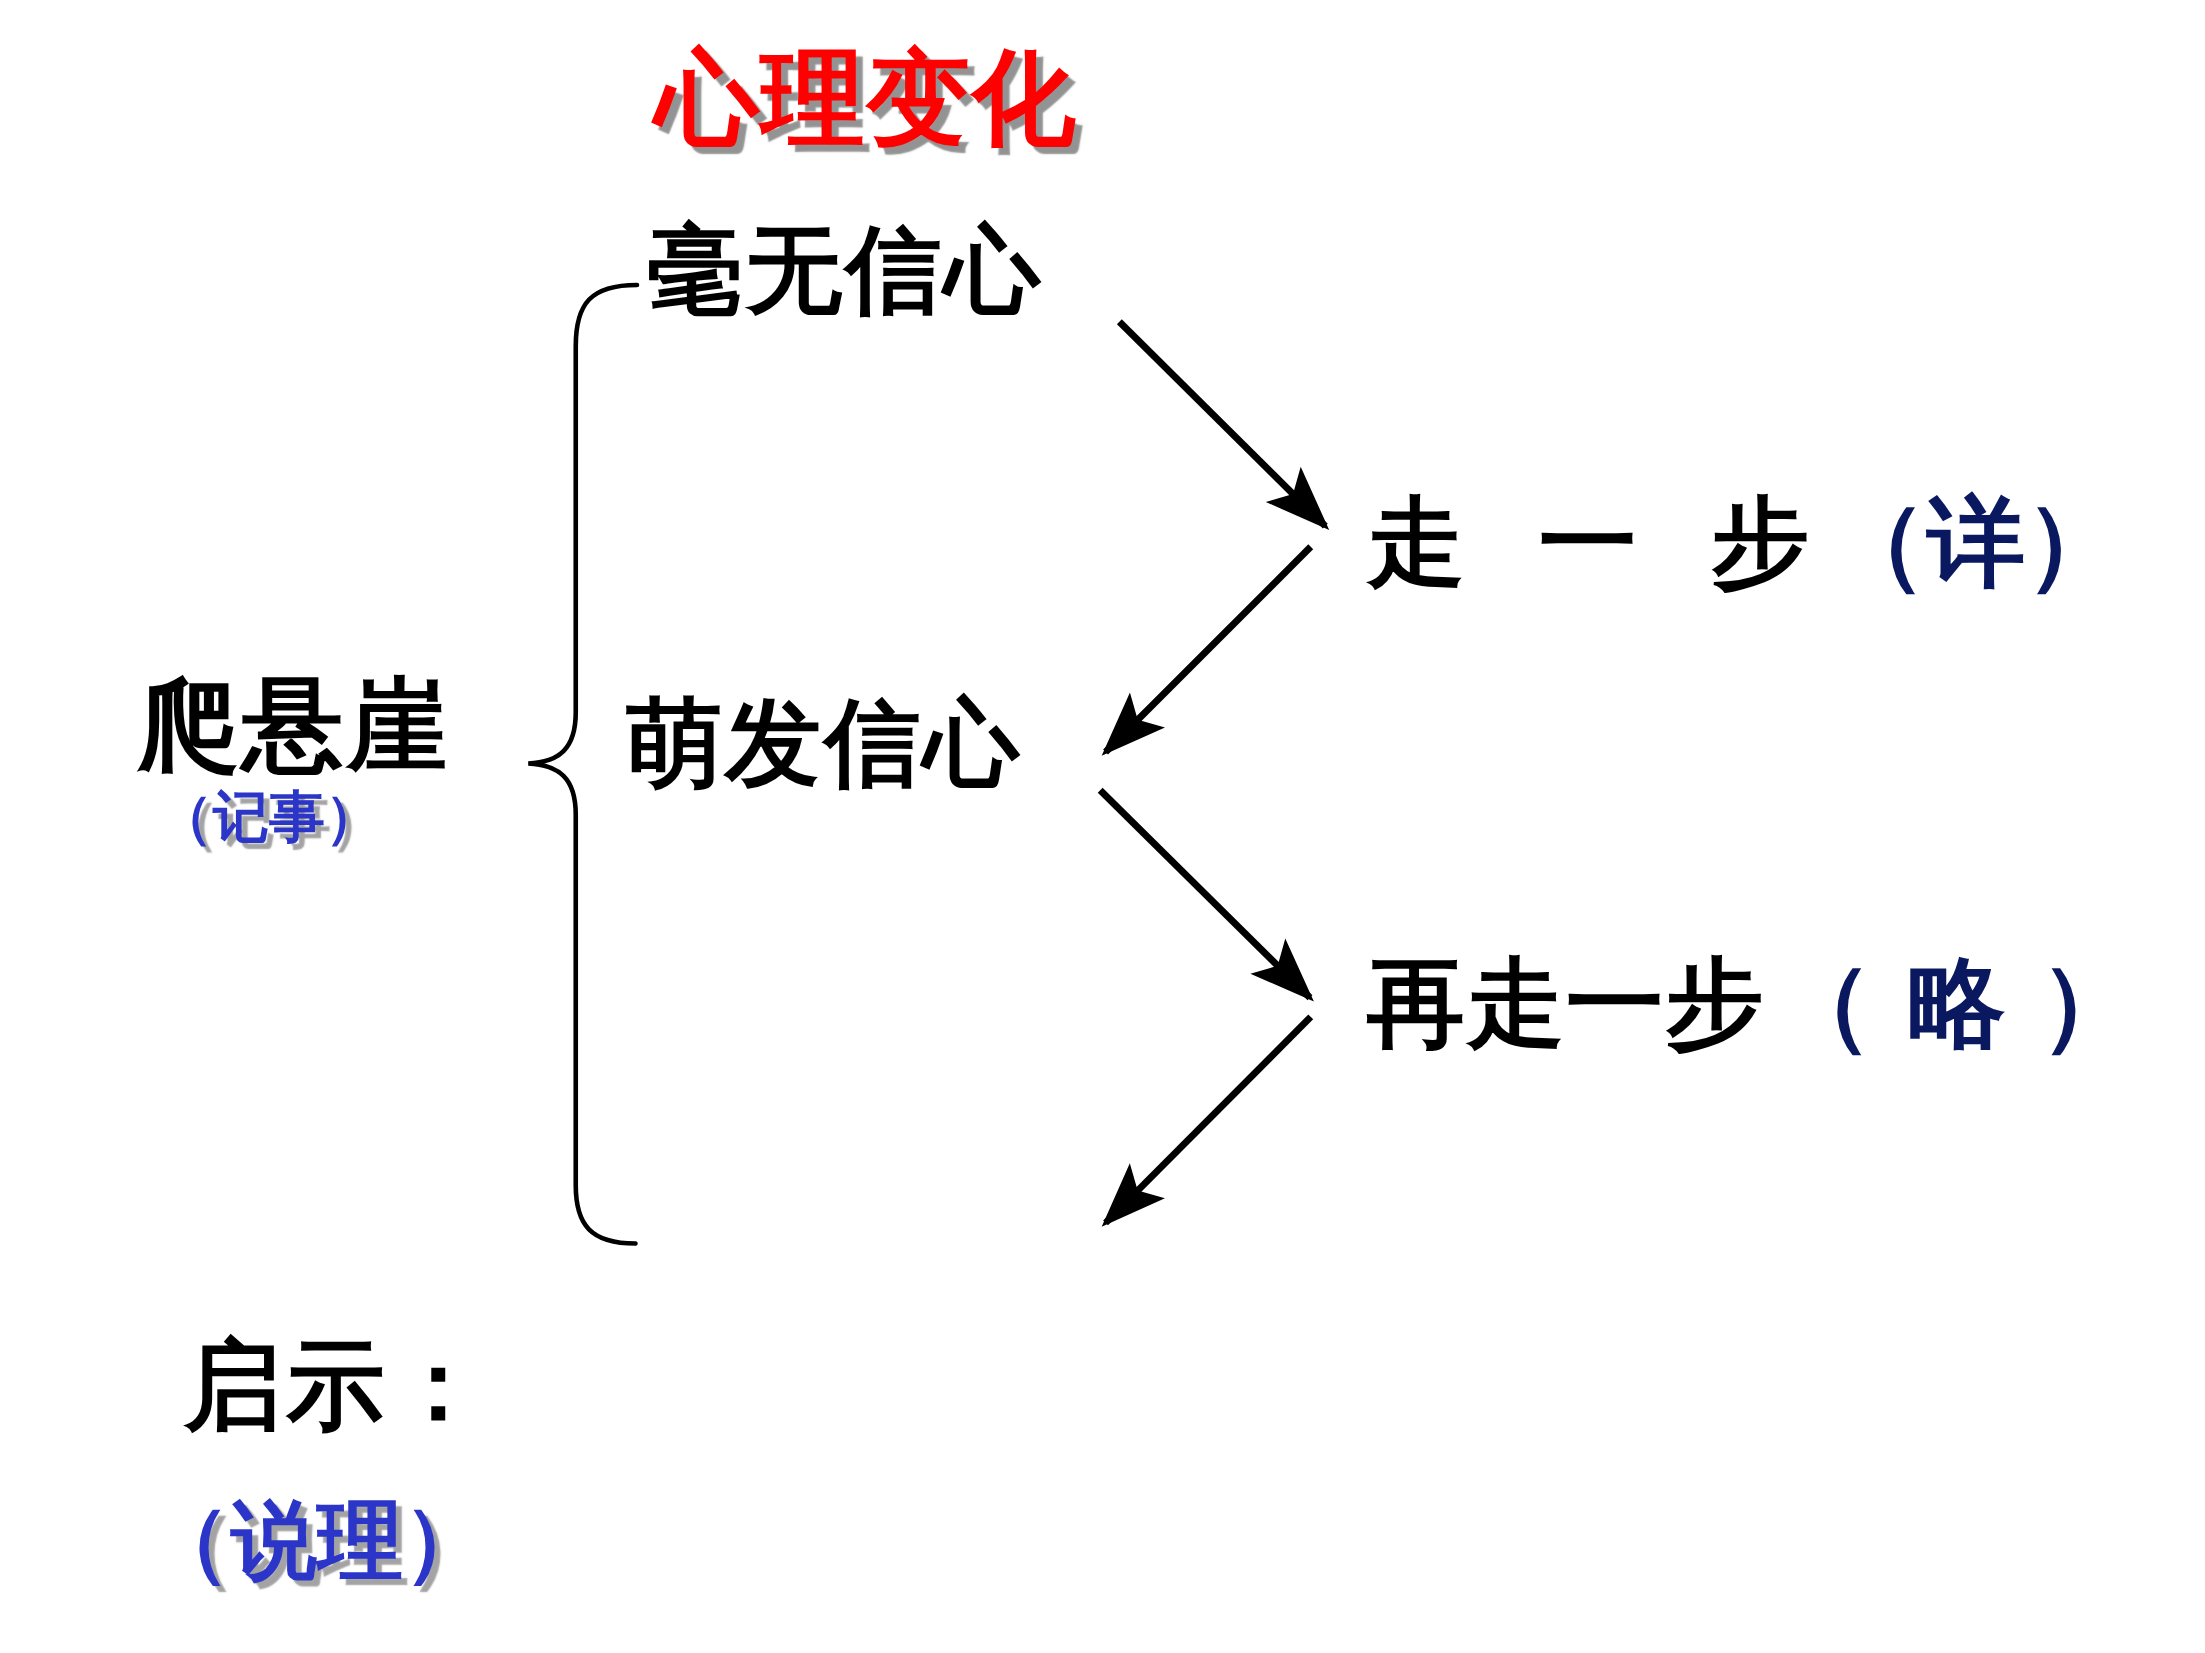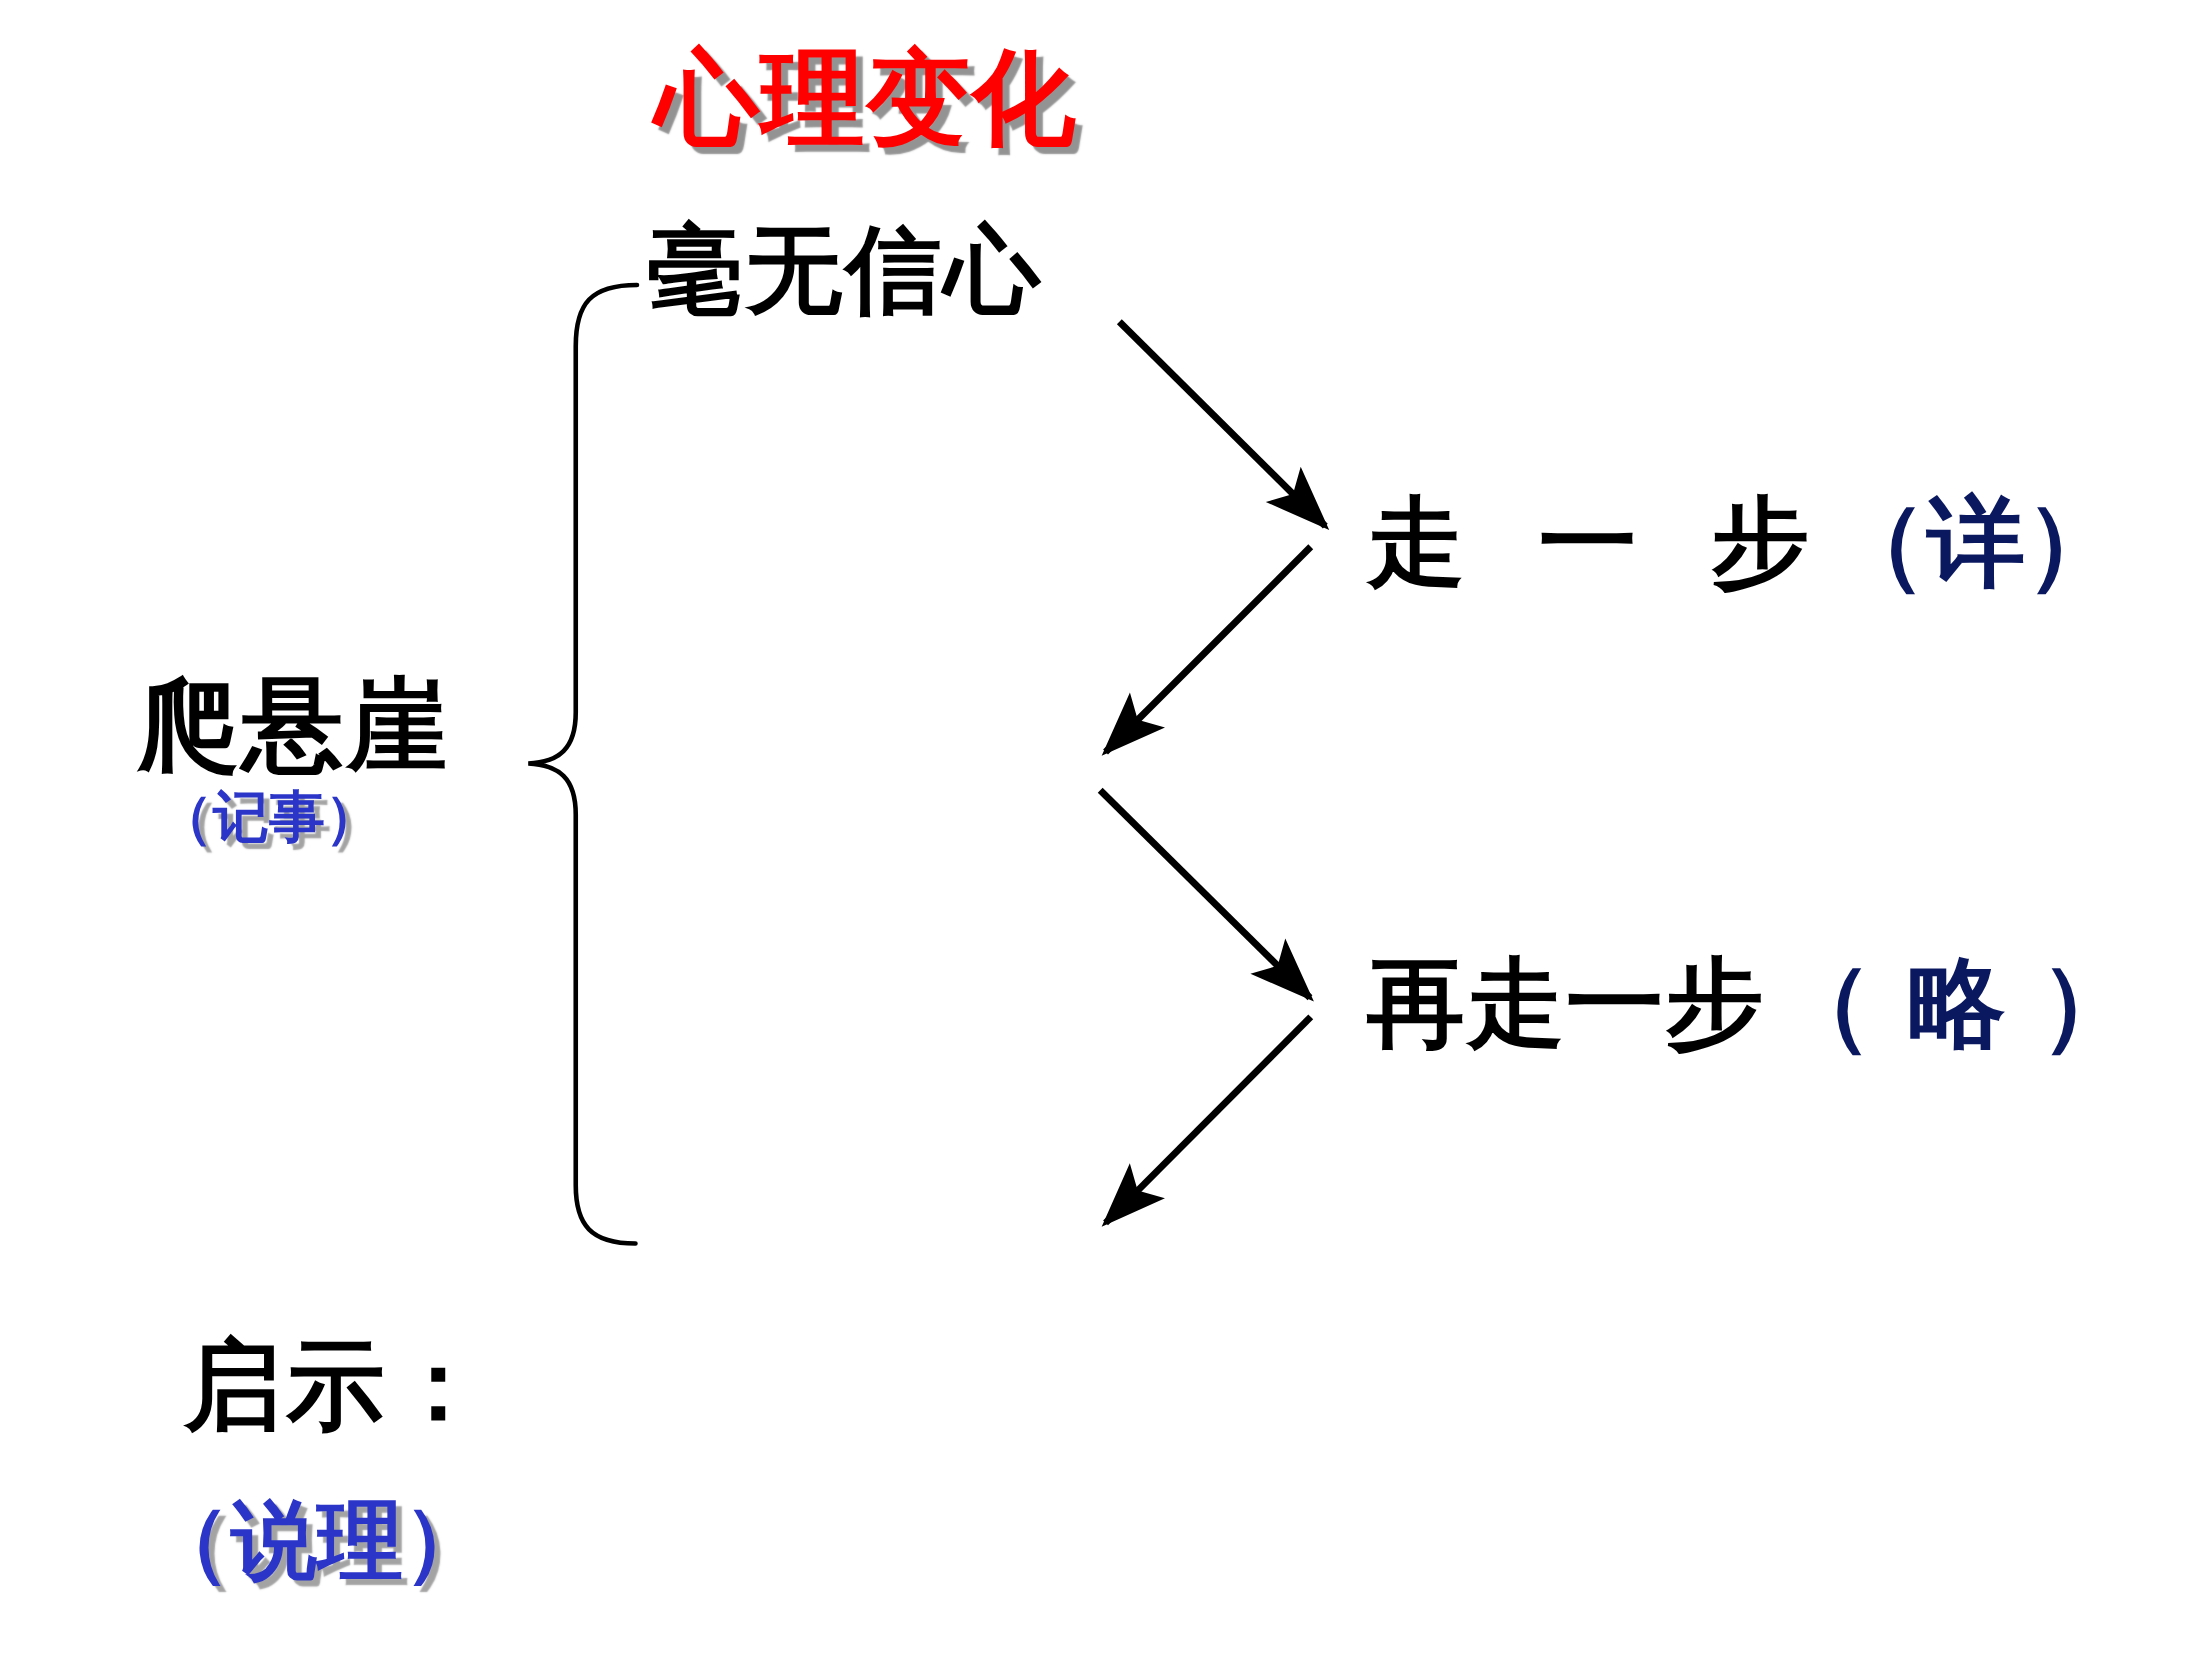--- a/index.html
+++ b/index.html
@@ -137,20 +137,21 @@
 <body>
 
 <div id="slide">
 
   <div class="txt" id="title">心理变化</div>
 
   <div class="txt" id="root-main">爬悬崖</div>
   <div class="txt" id="root-sub">（记事）</div>
 
   <div class="txt mid" id="mid-1">毫无信心</div>
+  <div class="txt mid" id="mid-2">萌发信心</div>
 
   <div class="right-row" id="right-2">
     <span class="right-main">再走一步</span><span class="right-note">（ 略 ）</span>
   </div>
 
   <div class="right-row" id="right-1">
     <span class="right-main">走 一 步</span><span class="right-note">（详）</span>
   </div>
 
   <div class="txt" id="concl-main">启示：</div>

